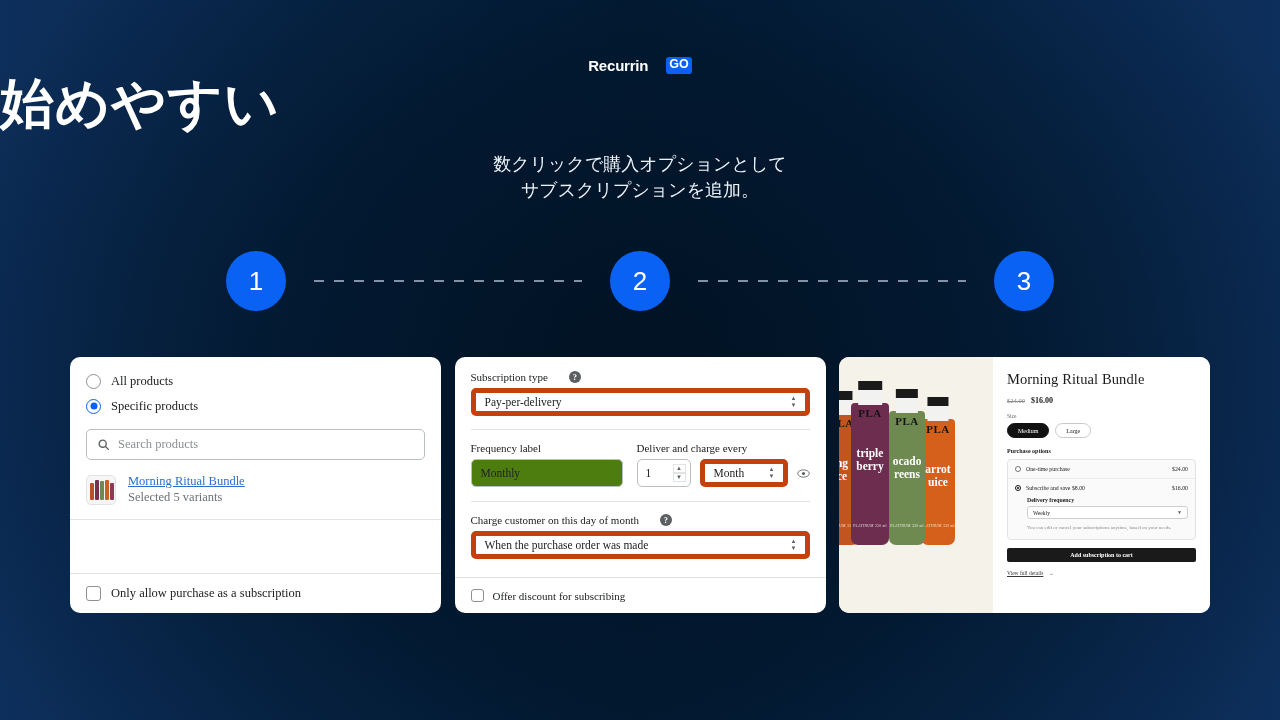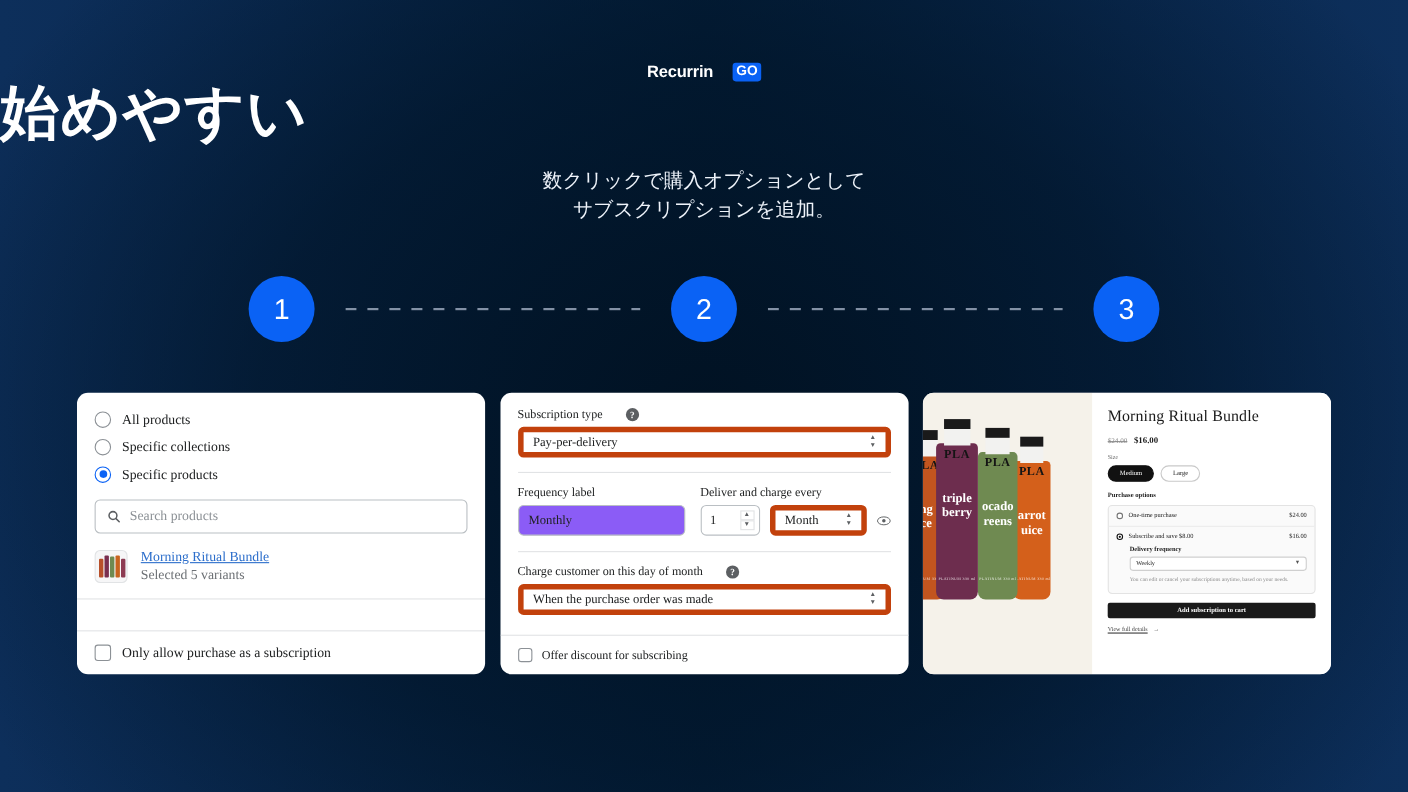--- a/index.html
+++ b/index.html
@@ -254,21 +254,21 @@
   .chev-updown span { font-size: 6px; line-height: 5px; }
 
   .c2-divider { height: 1px; background: #e1e3e5; margin: 13px 0 0 0; }
 
   .c2-row2 { display: flex; gap: 14px; align-items: flex-end; padding-top: 12px; }
   .freq-col { width: 178px; }
   .deliver-col { flex: 1 1 auto; }
   .input-box {
     height: 28px; border: 1px solid #babfc3; border-radius: 5px;
     display: flex; align-items: center; padding: 0 9px;
-    font-size: 11.5px; color: #202223; background: #8b5cf6;
+    font-size: 11.5px; color: #202223; background: #4d7c0f;
   }
   .num-select-row { display: flex; align-items: center; gap: 9px; }
   .num-box {
     width: 54px; height: 28px; border: 1px solid #babfc3; border-radius: 5px;
     display: flex; align-items: center; justify-content: space-between;
     padding: 0 4px 0 8px; font-size: 11.5px; color: #202223; background: #fff;
   }
   .stepper { display: flex; flex-direction: column; gap: 0; }
   .stepper span {
     font-size: 6px; line-height: 7px; color: #5c5f62;
@@ -405,24 +405,20 @@
   <div class="cards">
 
     <div class="card card-1">
       <div class="c1-body">
 
         <div class="radio-row">
           <span class="radio"></span>
           <span class="radio-label">All products</span>
         </div>
 
-        <div class="radio-row">
-          <span class="radio"></span>
-          <span class="radio-label">Specific collections</span>
-        </div>
 
         <div class="radio-row">
           <span class="radio on"></span>
           <span class="radio-label">Specific products</span>
         </div>
 
         <div class="search-box">
           <svg width="13" height="13" viewBox="0 0 16 16" fill="none">
             <circle cx="7" cy="7" r="4.4" stroke="#5c5f62" stroke-width="1.7"></circle>
             <line x1="10.4" y1="10.4" x2="14" y2="14" stroke="#5c5f62" stroke-width="1.7" stroke-linecap="round"></line>

